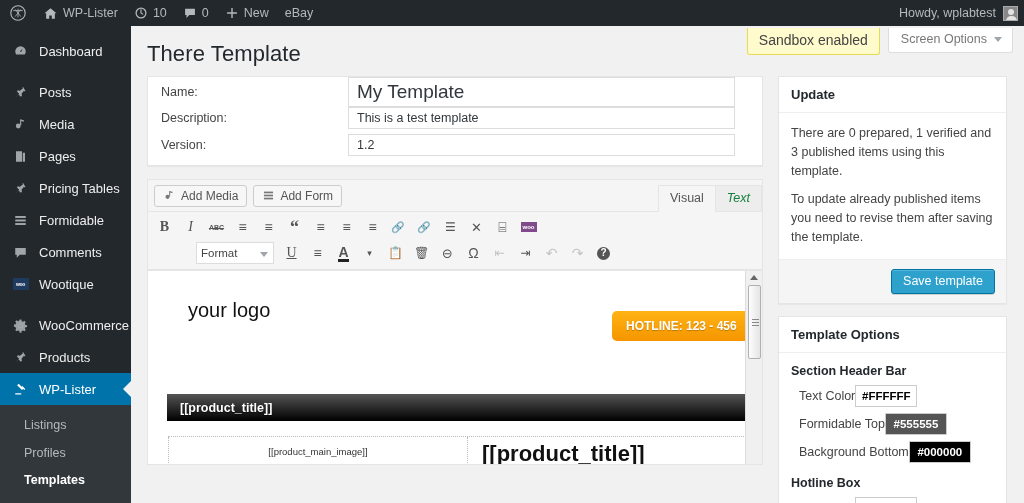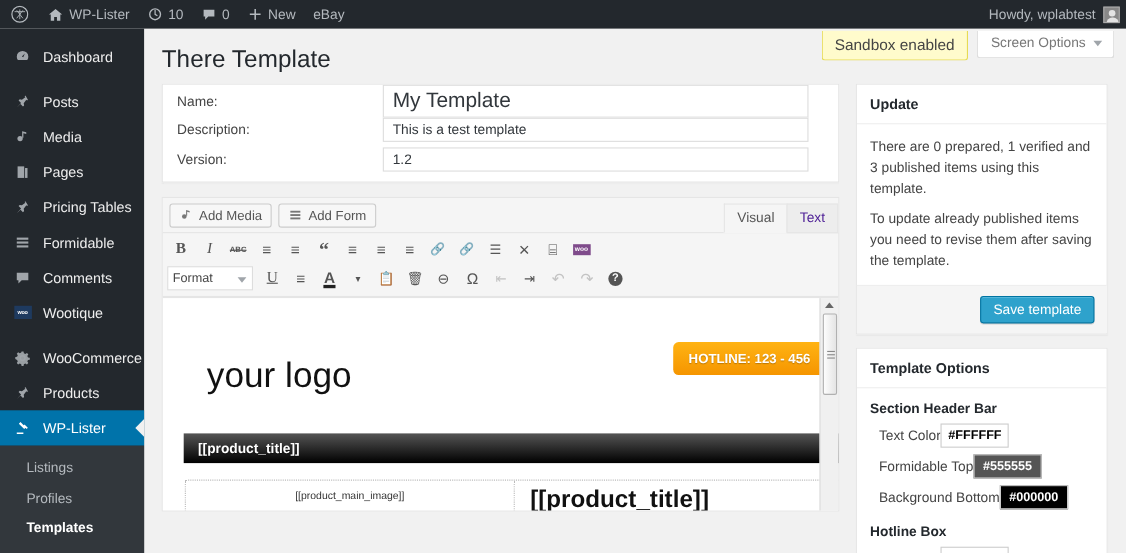--- a/index.html
+++ b/index.html
@@ -168,47 +168,47 @@
     font-size: 12px; color: #555;
     margin-right: 6px;
   }
   .ed-tabs { position: absolute; right: 0; bottom: -1px; display: flex; }
   .ed-tab {
     border: 1px solid #e5e5e5; border-bottom-color: #f5f5f5;
     background: #f5f5f5; color: #555;
     padding: 5px 11px 6px; font-size: 12.5px;
     margin-left: -1px;
   }
-  .ed-tab.inactive { background: #ededed; border-bottom-color: #e5e5e5; color: #4c1d95; }
+  .ed-tab.inactive { background: #ededed; border-bottom-color: #e5e5e5; color: #15803d; font-style: italic; }
   .mce-rows { background: #f5f5f5; padding: 2px 4px 3px; border-bottom: 1px solid #e5e5e5; }
   .mce-row { display: flex; align-items: center; height: 26px; gap: 1px; }
   .mce-btn {
     width: 25px; height: 23px;
     display: flex; align-items: center; justify-content: center;
     color: #555; font-size: 13px;
   }
   .mce-btn.dim { color: #c3c3c3; }
   .fmt-select {
     width: 78px; height: 22px; background: #fff;
     border: 1px solid #ddd; font-size: 11.5px; color: #444;
     display: flex; align-items: center; padding: 0 4px;
-    position: relative; margin-right: 4px;
+    position: relative; margin-right: 4px; margin-left: 44px;
   }
   .fmt-select .caret-dn { position: absolute; right: 5px; top: 9px; }
 
   
   #ed-iframe {
     position: relative; background: #fff;
     height: 194px; overflow: hidden;
     border-top: 1px solid #e5e5e5;
   }
   .prev-inner { position: absolute; left: 0; top: 0; width: 600px; }
   .prev-logo {
-    position: absolute; left: 40px; top: 52px;
-    font-size: 32px; color: #111; font-weight: normal;
+    position: absolute; left: 40px; top: 28px;
+    font-size: 20px; color: #111; font-weight: normal;
   }
   .prev-hotline {
     position: absolute; left: 464px; top: 40px;
     background: linear-gradient(#ffb313, #f59500);
     border-radius: 5px;
     color: #fff; font-size: 12px; font-weight: bold;
     padding: 8px 14px; white-space: nowrap;
     text-shadow: 0 1px 1px rgba(0,0,0,.25);
   }
   .prev-bar {

